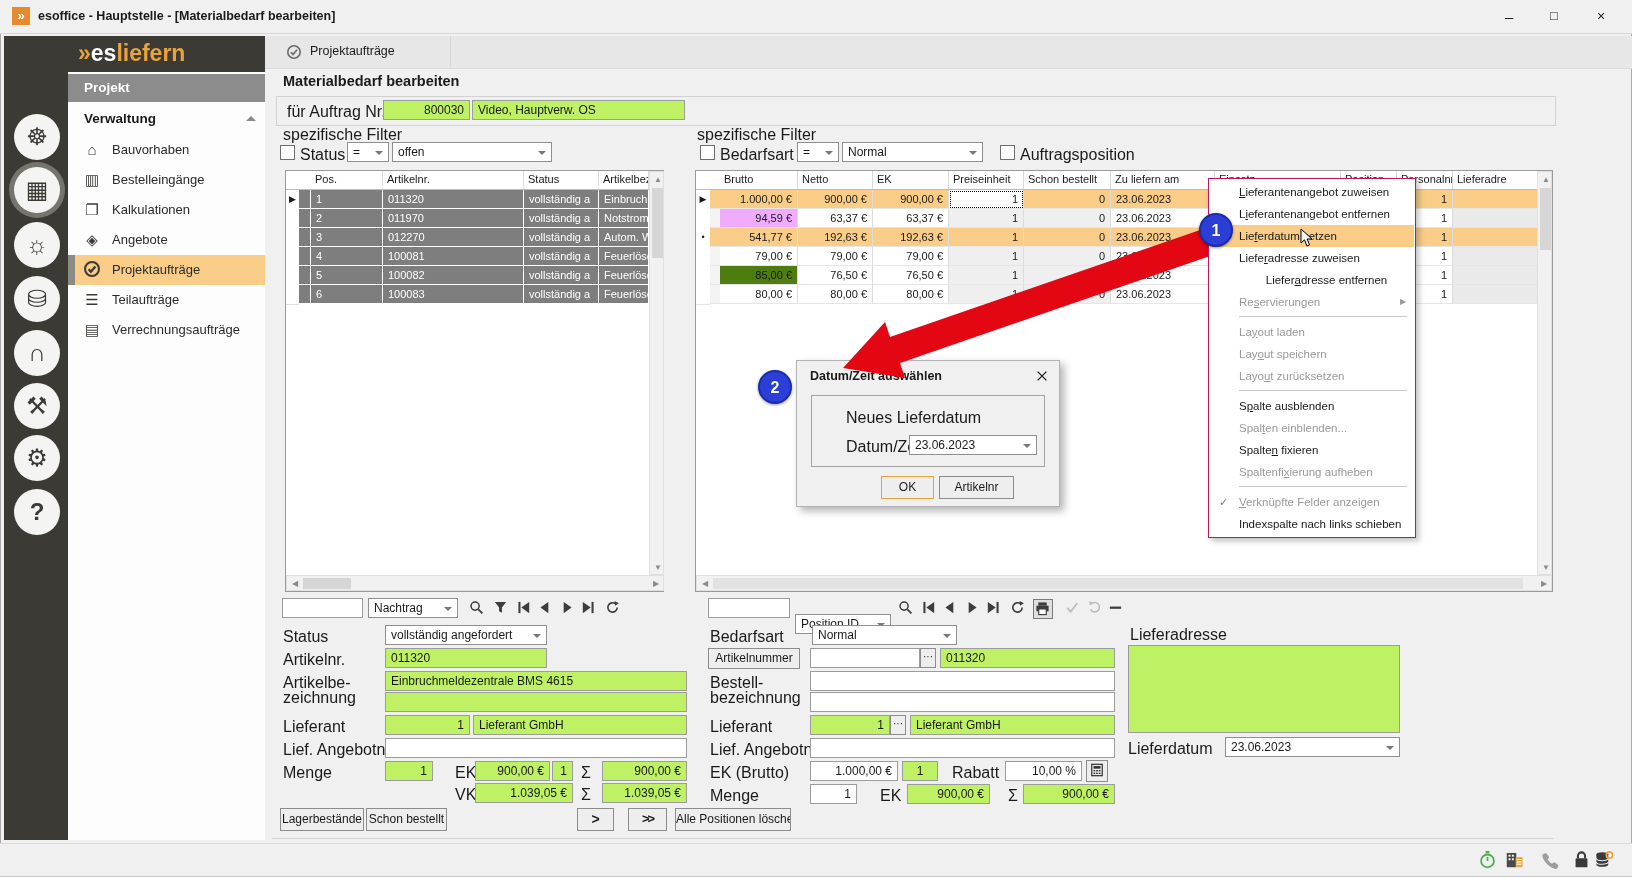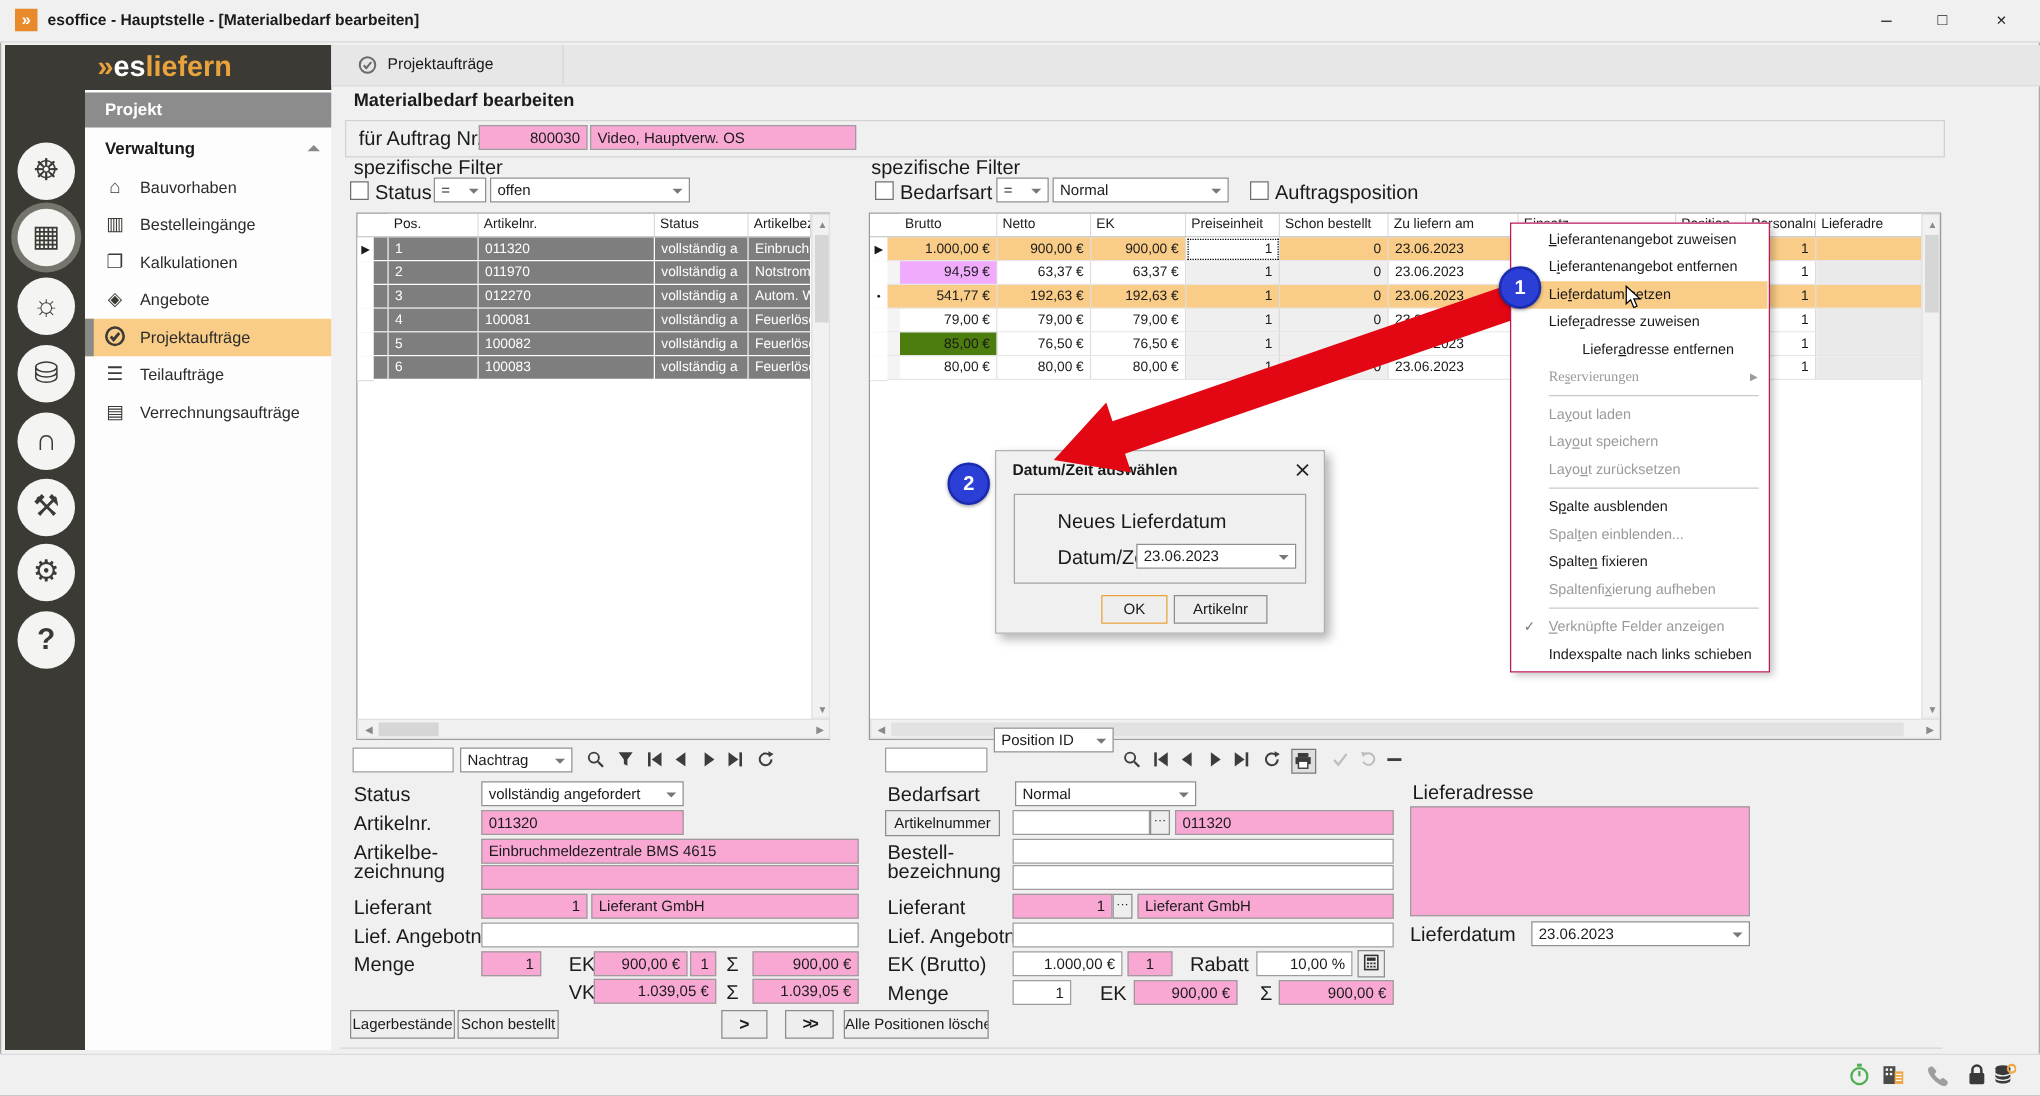--- a/index.html
+++ b/index.html
@@ -3,21 +3,21 @@
 <meta charset="utf-8">
 <style>
   html,body{margin:0;padding:0}
   body{width:1632px;height:877px;position:relative;overflow:hidden;background:#f0f0f0;
        font-family:"Liberation Sans","DejaVu Sans",sans-serif;font-size:12px;color:#1a1a1a;
        box-shadow:inset 0 0 0 1px #a9a9a9}
   .abs{position:absolute}
   .lb{position:absolute;font-size:16px;color:#1a1a1a;white-space:nowrap}
   .f{position:absolute;border:1px solid #9c9c9c;background:#fff;font-size:12px;line-height:18px;
      height:20px;padding:0 5px;white-space:nowrap;overflow:hidden;box-sizing:border-box}
-  .ro{background:#f9a8d4}
+  .ro{background:#bef264}
   .ra{text-align:right}
   .combo{position:absolute;border:1px solid #8f8f8f;background:#fff;font-size:12px;line-height:18px;
      height:20px;padding:0 18px 0 5px;white-space:nowrap;overflow:hidden;box-sizing:border-box}
   .combo .ca{position:absolute;right:5px;top:8px;width:0;height:0;border-left:4px solid transparent;
      border-right:4px solid transparent;border-top:4px solid #777}
   .cb{position:absolute;width:13px;height:13px;background:#fff;border:1px solid #6f6f6f}
   .btn{position:absolute;border:1px solid #8c8c8c;background:#eee;font-size:12px;text-align:center;
      box-sizing:border-box;overflow:hidden;white-space:nowrap}
   .titlebar{position:absolute;left:0;top:0;width:1632px;height:33px;background:#f0f0f0;border-bottom:1px solid #d8d8d8}
   .rail{position:absolute;left:4px;top:36px;width:64px;height:804px;background:#3b3a35}
@@ -356,21 +356,21 @@
 <div class="f ro ra" style="left:602px;top:761px;width:85px">900,00 €</div>
 <div class="lb" style="left:455px;top:786px">VK</div>
 <div class="f ro ra" style="left:475px;top:783px;width:98px">1.039,05 €</div>
 <div class="lb" style="left:581px;top:786px">Σ</div>
 <div class="f ro ra" style="left:602px;top:783px;width:85px">1.039,05 €</div>
 <div class="btn" style="left:280px;top:808px;width:84px;height:23px;line-height:21px">Lagerbestände</div>
 <div class="btn" style="left:366px;top:808px;width:81px;height:23px;line-height:21px">Schon bestellt</div>
 <div class="btn" style="left:577px;top:808px;width:37px;height:23px;line-height:20px;font-weight:900;font-size:14px">&gt;</div>
 
 <div class="f" style="left:708px;top:598px;width:82px"></div>
-<div class="combo" style="left:795px;top:582px;width:96px"><span>Position ID</span><span class="ca"></span></div>
+<div class="combo" style="left:795px;top:614px;width:96px"><span>Position ID</span><span class="ca"></span></div>
 <div id="rtool">
     <div class="toolIc" style="left: 897px; top: 599px;"><svg viewBox="0 0 16 16">
         <circle cx="6.5" cy="6.5" r="4.3" fill="none" stroke="currentColor" stroke-width="1.6"></circle>
         <line x1="10" y1="10" x2="14.3" y2="14.3" stroke="currentColor" stroke-width="1.9"></line>
       </svg></div>
     <div class="toolIc" style="left: 921px; top: 599px;"><svg viewBox="0 0 16 16">
         <rect x="1.5" y="2" width="2.2" height="12" fill="currentColor"></rect>
         <polygon points="13,2 13,14 4.6,8" fill="currentColor"></polygon>
       </svg></div>
     <div class="toolIc" style="left: 942px; top: 599px;"><svg viewBox="0 0 16 16">
@@ -488,21 +488,21 @@
 <svg class="abs" style="left:0;top:0;width:1632px;height:877px;z-index:8;pointer-events:none" viewBox="0 0 1632 877">
   <polygon points="1203,229 890,337 885,322 843,368 905,378 900,363 1213,255" fill="#e30613"></polygon>
 </svg>
 
 <div class="menu" id="menu" style="height: 358px;">
     <div class="mitem" style="top: 2px; color: rgb(26, 26, 26);"><span><u>L</u>ieferantenangebot zuweisen</span></div>
     <div class="mitem" style="top: 24px; color: rgb(26, 26, 26);"><span>L<u>i</u>eferantenangebot entfernen</span></div>
     <div class="mitem" style="top: 46px; background: rgb(249, 204, 135); color: rgb(26, 26, 26);"><span>Lie<u>f</u>erdatum setzen</span></div>
     <div class="mitem" style="top: 68px; color: rgb(26, 26, 26);"><span>Liefe<u>r</u>adresse zuweisen</span></div>
     <div class="mitem" style="top: 90px; color: rgb(26, 26, 26); text-align: center;"><span>Liefer<u>a</u>dresse entfernen</span></div>
-    <div class="mitem" style="top: 112px; color: rgb(154, 154, 154); font-family: Liberation Serif, serif;"><span>Re<u>s</u>ervierungen</span><div class="abs" style="left: 190px; top: 0px; font-size: 8px;">▶</div></div>
+    <div class="mitem" style="top: 112px; color: rgb(154, 154, 154);"><span>Re<u>s</u>ervierungen</span><div class="abs" style="left: 190px; top: 0px; font-size: 8px;">▶</div></div>
     <div class="msep" style="top: 137px;"></div>
     <div class="mitem" style="top: 142px; color: rgb(154, 154, 154);"><span>La<u>y</u>out laden</span></div>
     <div class="mitem" style="top: 164px; color: rgb(154, 154, 154);"><span>Lay<u>o</u>ut speichern</span></div>
     <div class="mitem" style="top: 186px; color: rgb(154, 154, 154);"><span>Layo<u>u</u>t zurücksetzen</span></div>
     <div class="msep" style="top: 211px;"></div>
     <div class="mitem" style="top: 216px; color: rgb(26, 26, 26);"><span>S<u>p</u>alte ausblenden</span></div>
     <div class="mitem" style="top: 238px; color: rgb(154, 154, 154);"><span>Spal<u>t</u>en einblenden...</span></div>
     <div class="mitem" style="top: 260px; color: rgb(26, 26, 26);"><span>Spalte<u>n</u> fixieren</span></div>
     <div class="mitem" style="top: 282px; color: rgb(154, 154, 154);"><span>Spaltenfi<u>x</u>ierung aufheben</span></div>
     <div class="msep" style="top: 307px;"></div>

